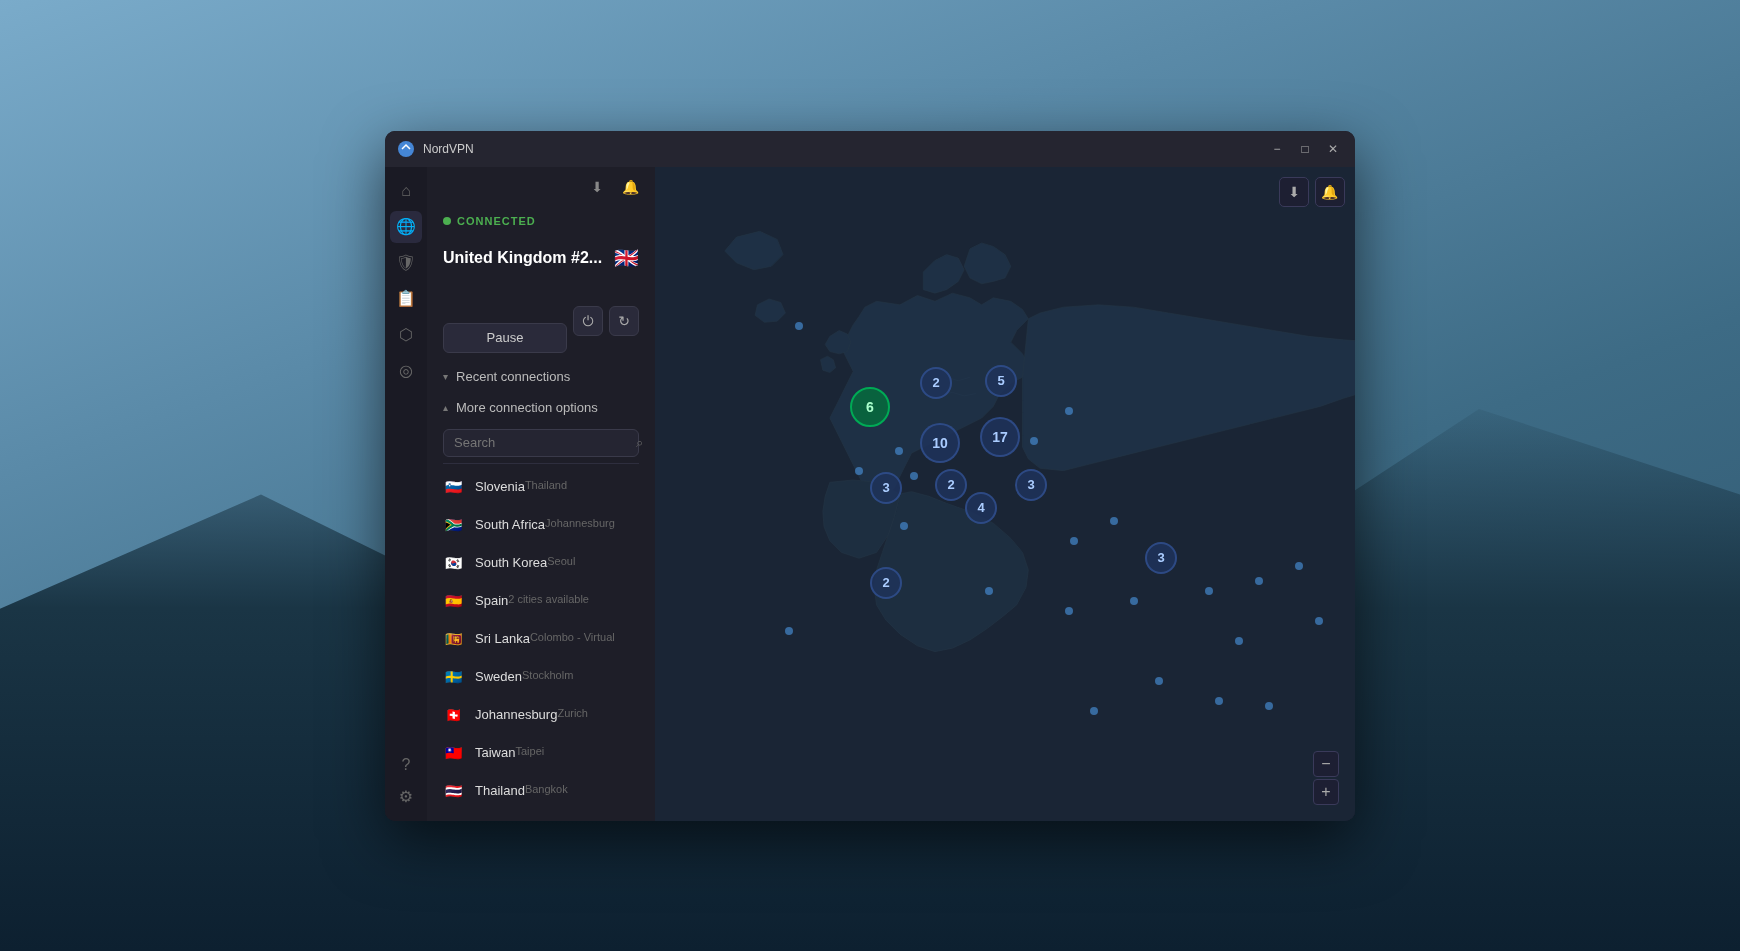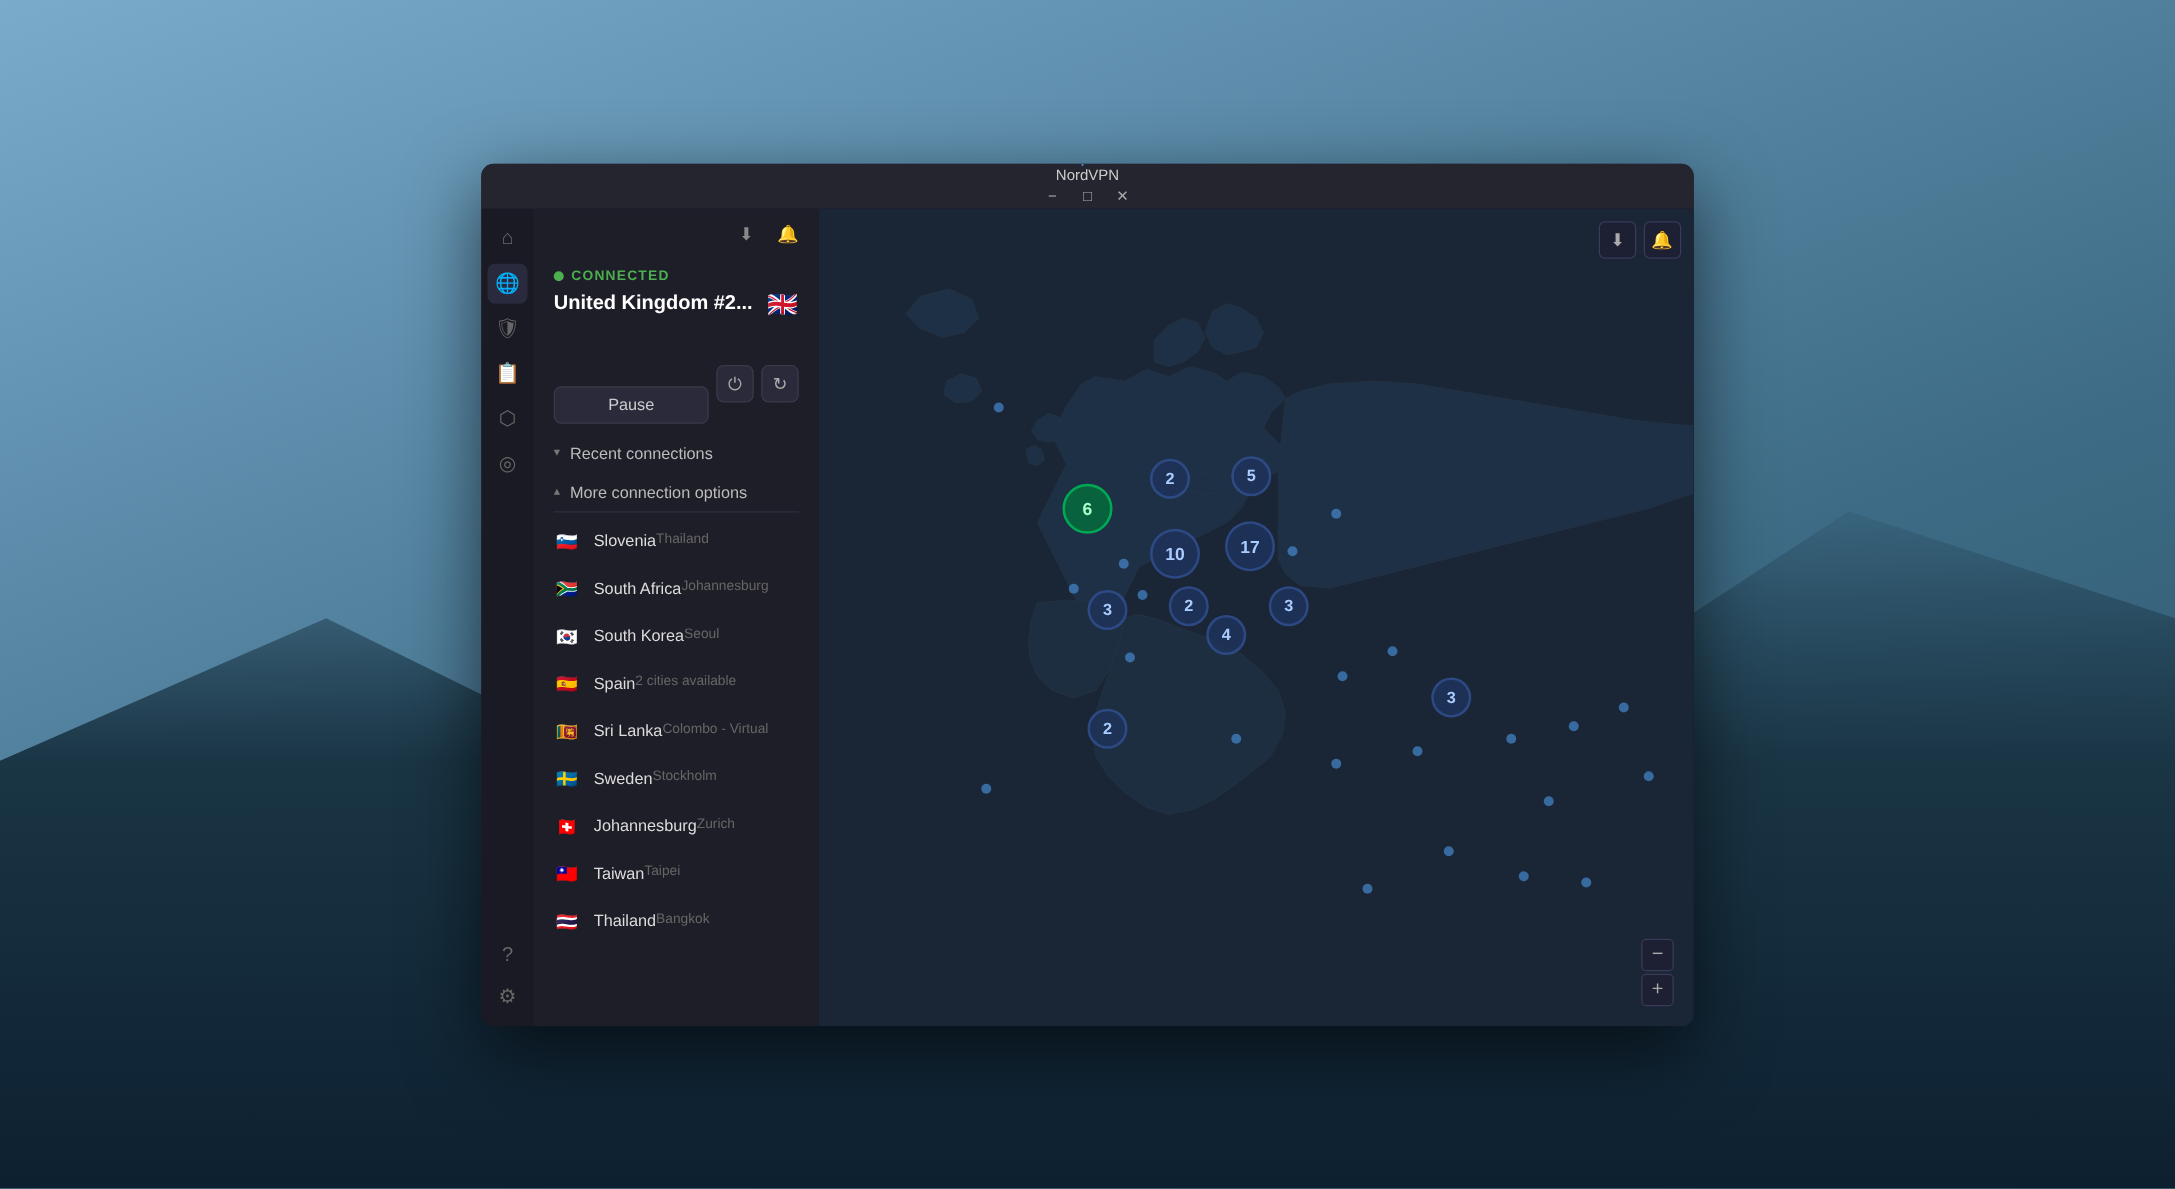--- a/index.html
+++ b/index.html
@@ -42,21 +42,20 @@
     }
 
     
     .title-bar {
       height: 36px;
       background: #252530;
       display: flex;
       align-items: center;
       padding: 0 12px;
       flex-shrink: 0;
-      flex-direction: column;
     }
     .title-bar-logo {
       width: 18px;
       height: 18px;
       margin-right: 8px;
     }
     .title-bar-text {
       color: #ccc;
       font-size: 12px;
       flex: 1;
@@ -145,21 +144,21 @@
     }
 
     
     .connection-status {
       padding: 8px 16px 12px;
     }
     .status-label {
       display: flex;
       align-items: center;
       gap: 6px;
-      margin-bottom: 4px;
+      margin-bottom: 19px;
     }
     .status-dot {
       width: 8px;
       height: 8px;
       border-radius: 50%;
       background: #4caf50;
     }
     .status-text {
       color: #4caf50;
       font-size: 11px;
@@ -473,20 +472,26 @@
       <div class="accordion-item">
         <span class="accordion-arrow">▾</span>
         <span>Recent connections</span>
       </div>
 
       <div class="accordion-item">
         <span class="accordion-arrow">▴</span>
         <span>More connection options</span>
       </div>
 
+      <div class="search-container">
+        <div class="search-box">
+          <input class="search-input" type="text" placeholder="Search" style="">
+          <span class="search-icon">⌕</span>
+        </div>
+      </div>
 
       <div class="divider"></div>
 
       <div class="country-list" id="country-list">
       <div class="country-item">
     <div class="country-flag">🇸🇮</div>
     <div class="country-info">
       <span class="country-name">Slovenia</span>
       <span class="country-city">Thailand</span>
     </div>

